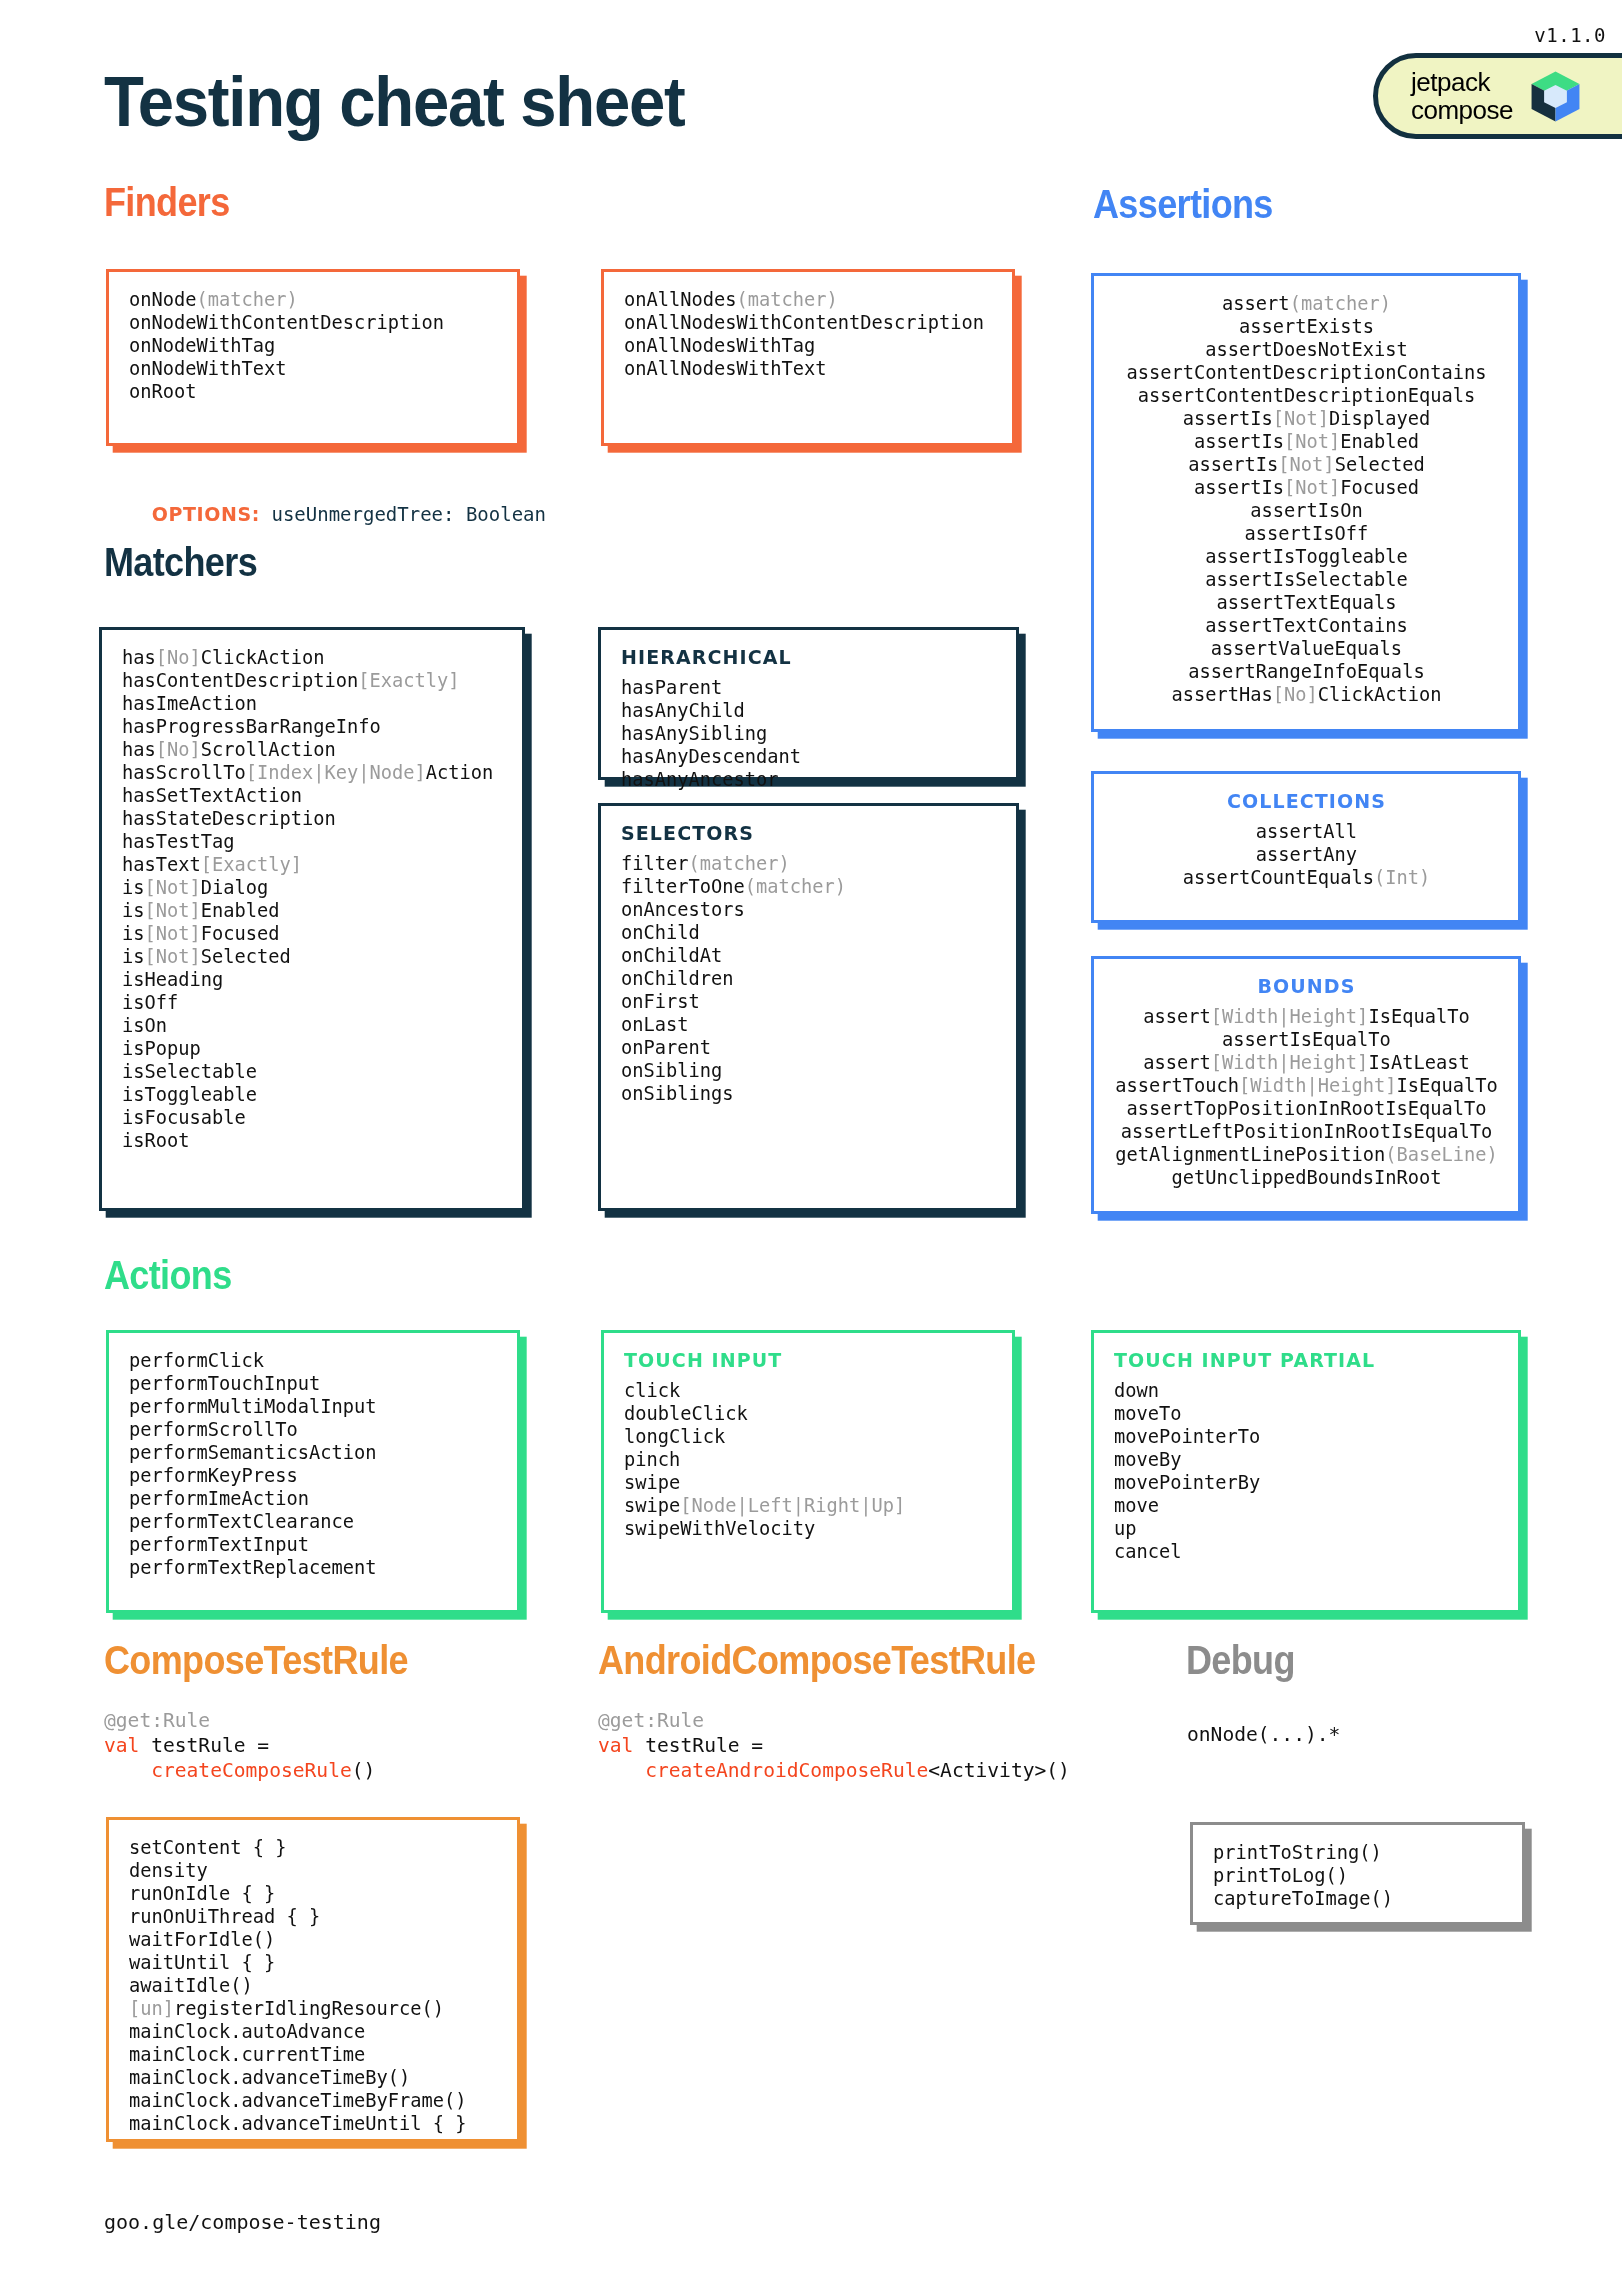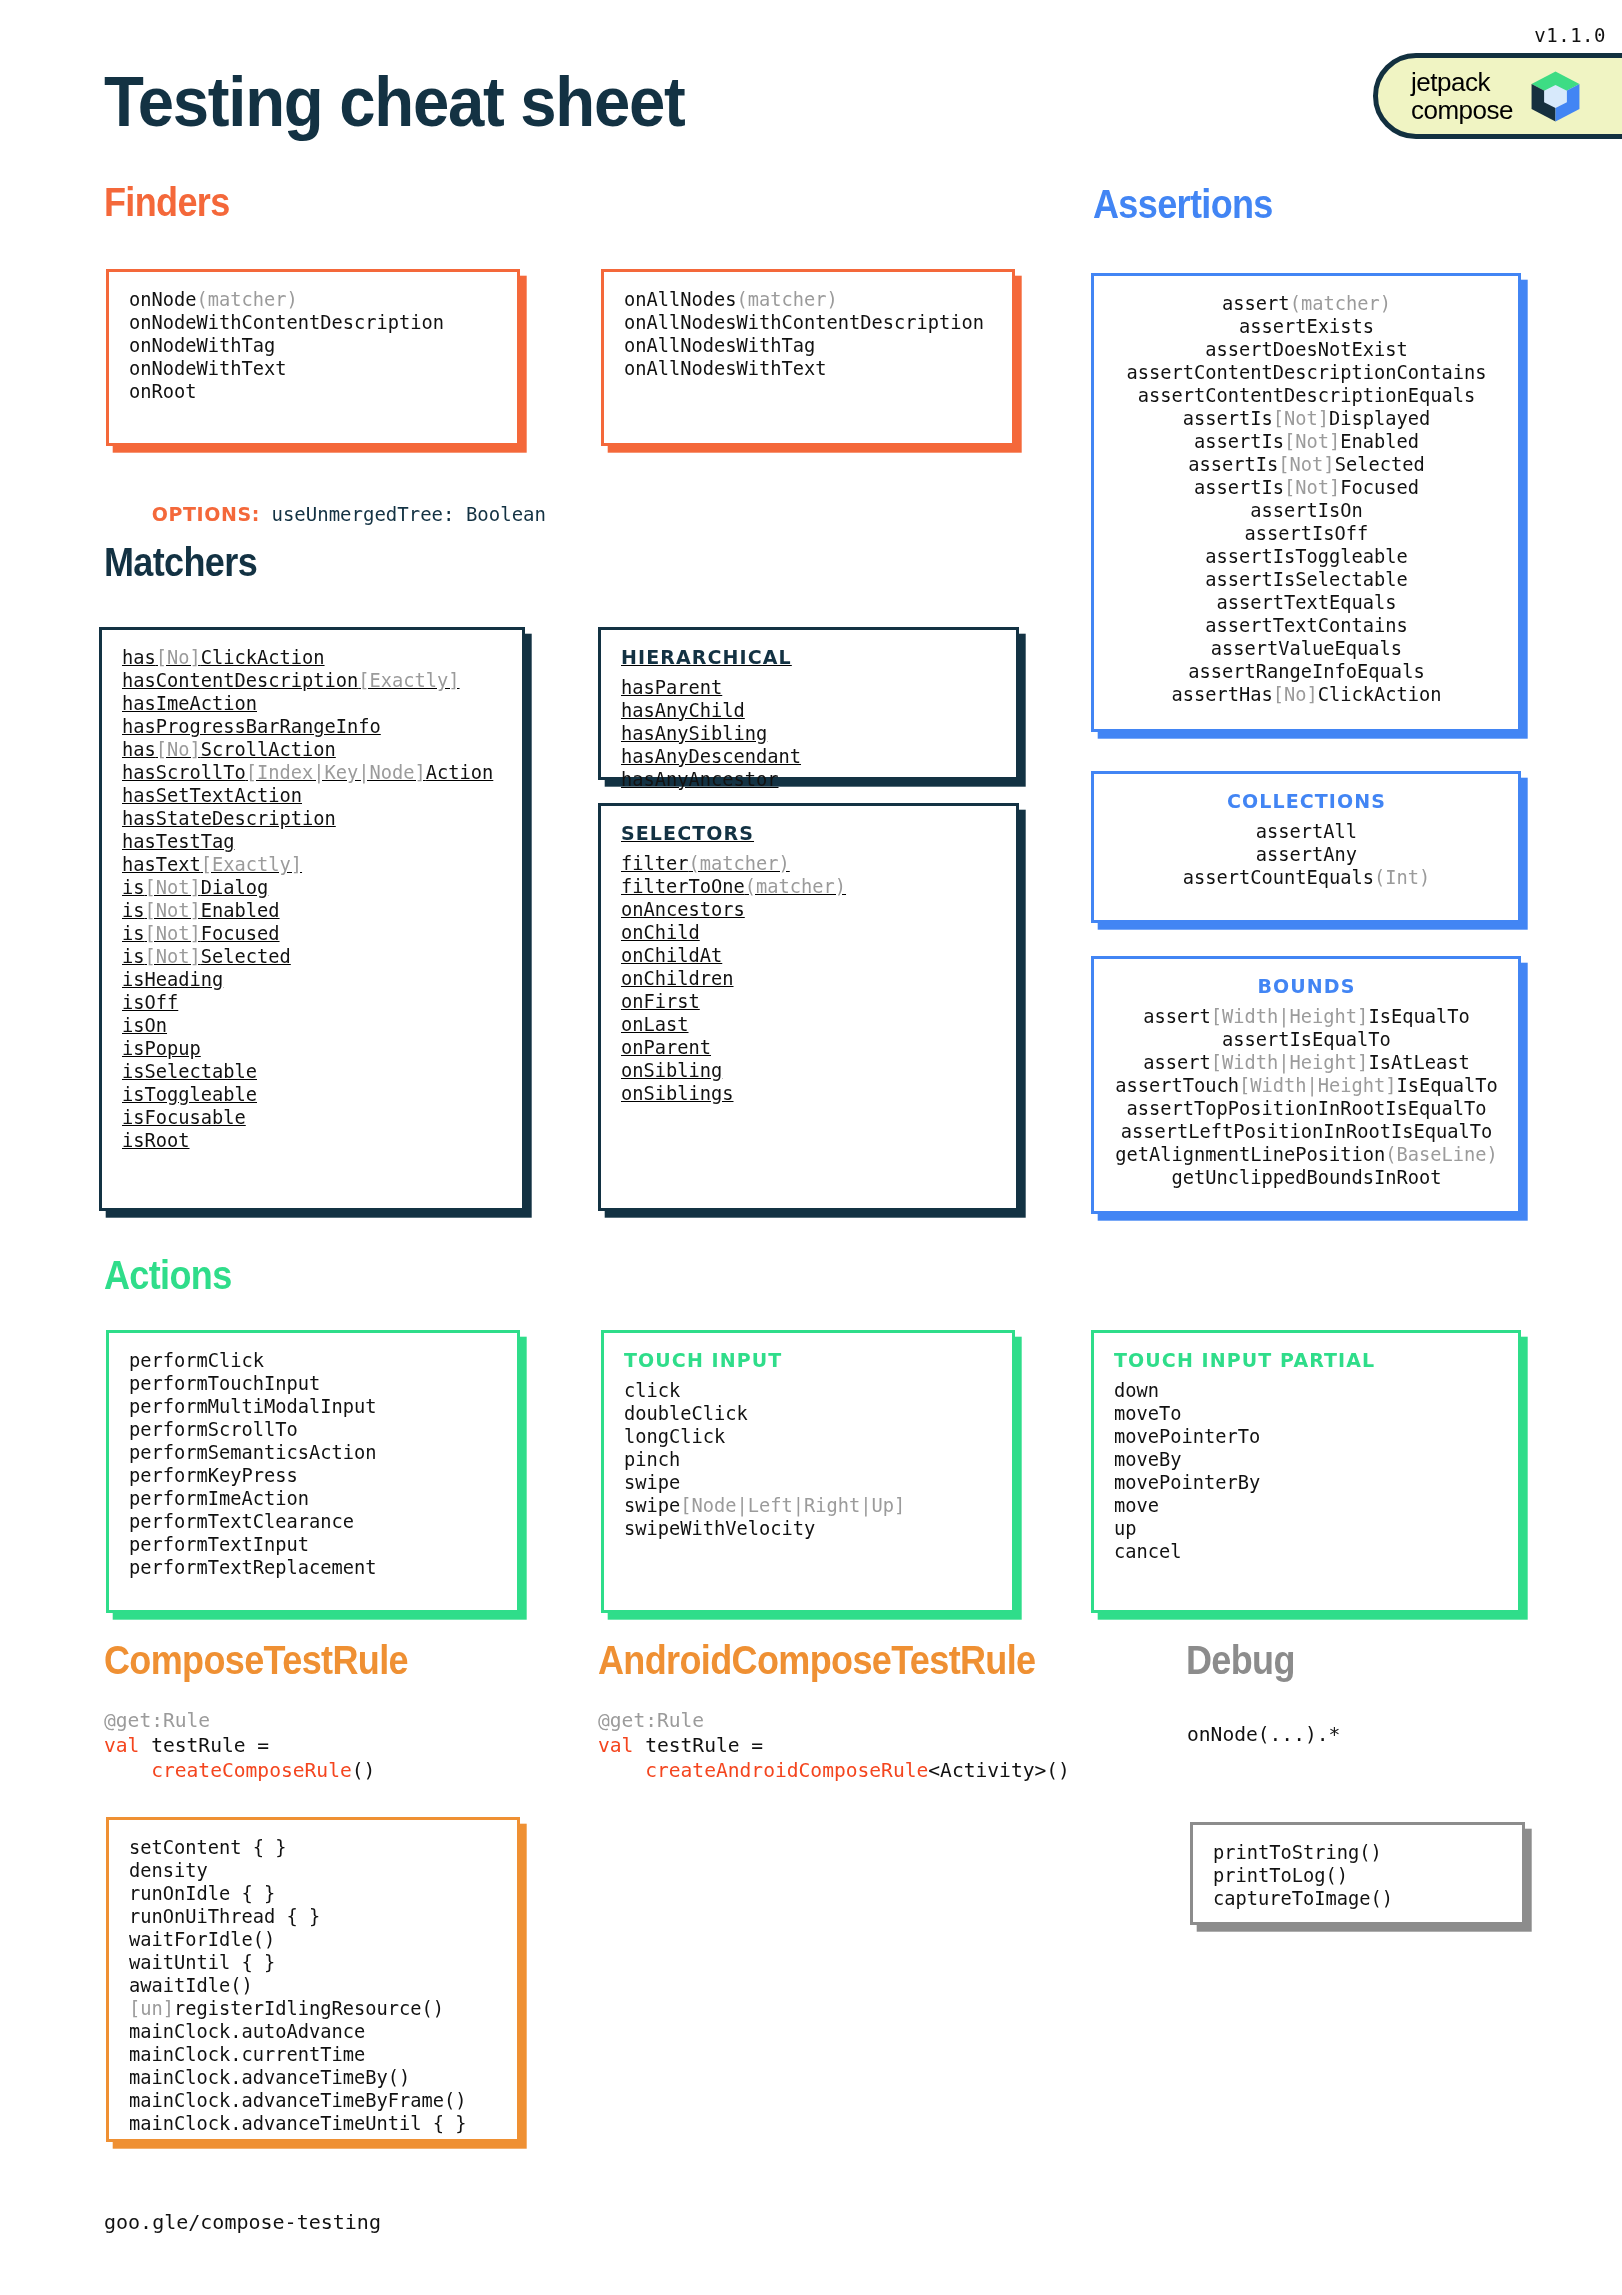--- a/index.html
+++ b/index.html
@@ -90,21 +90,21 @@
 
   
   .box {
     position: absolute;
     background: #ffffff;
     border-style: solid;
     border-width: 3.3px;
     padding: 16.3px 19px 16.3px 20px;
   }
   .box.orange { border-color: #f4683a; box-shadow: 6.7px 6.7px 0 0 #f4683a; }
-  .box.navy   { border-color: #133243; box-shadow: 6.7px 6.7px 0 0 #133243; text-decoration: underline; }
+  .box.navy   { border-color: #133243; box-shadow: 6.7px 6.7px 0 0 #133243; }
   .box.blue   { border-color: #4285f4; box-shadow: 6.7px 6.7px 0 0 #4285f4; text-align: center; }
   .box.green  { border-color: #2fdd8a; box-shadow: 6.7px 6.7px 0 0 #2fdd8a; }
   .box.amber  { border-color: #ef9033; box-shadow: 6.7px 6.7px 0 0 #ef9033; }
   .box.gray   { border-color: #8c8c8c; box-shadow: 6.7px 6.7px 0 0 #8c8c8c; }
 
   .box-title {
     font-family: "DejaVu Sans", sans-serif;
     font-size: 19px;
     font-weight: 700;
     letter-spacing: 1.1px;

